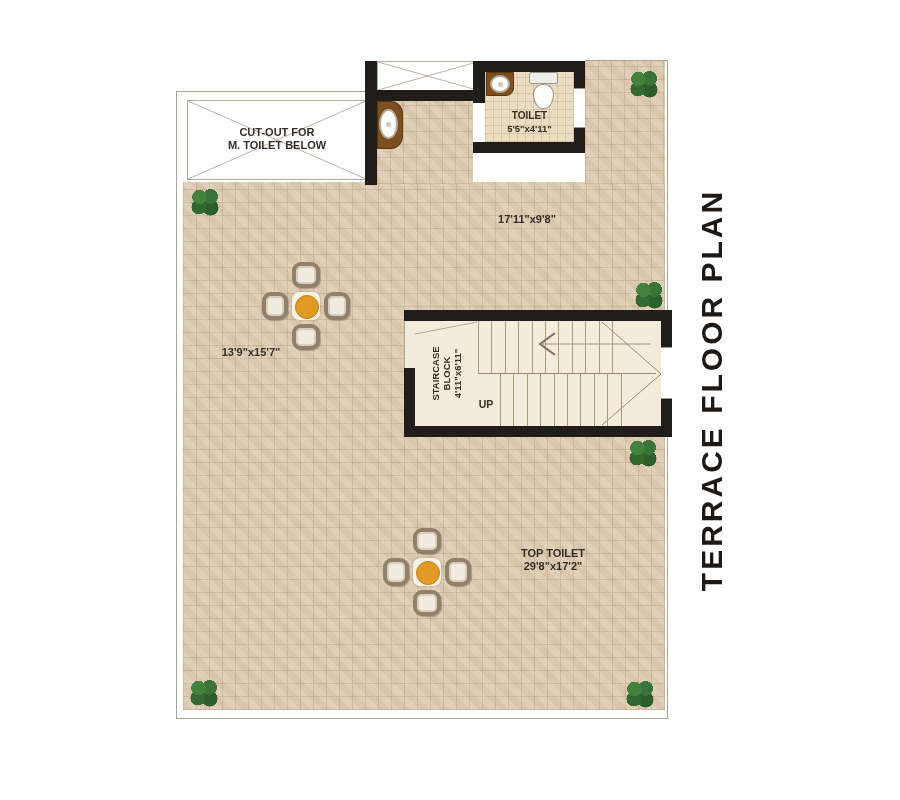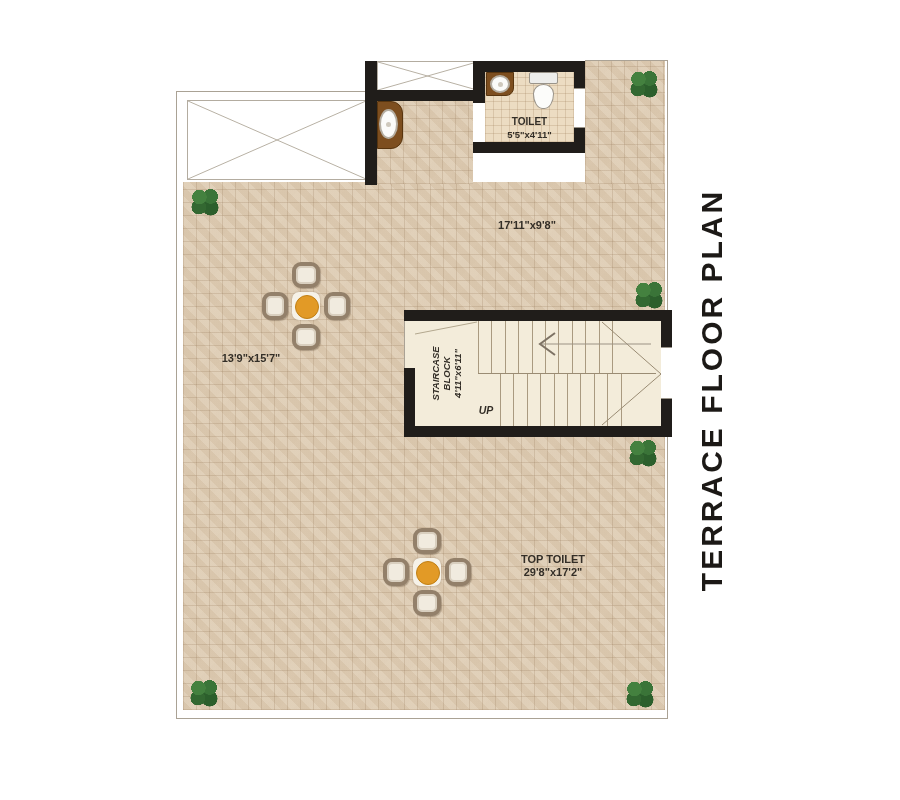--- a/index.html
+++ b/index.html
@@ -20,21 +20,21 @@
   .toilet-floor{
     background-color:#ecdcc2;
     background-image:
       repeating-linear-gradient(90deg, rgba(160,128,92,.25) 0 1px, rgba(0,0,0,0) 1px 8px),
       repeating-linear-gradient(0deg, rgba(160,128,92,.25) 0 1px, rgba(0,0,0,0) 1px 8px);
   }
   .wall{background:#201d1a;}
   .whitebox{background:#ffffff;border:1px solid #b3aca0;}
   .cream{background:#f3ecda;}
   .treads{background-image:repeating-linear-gradient(90deg,#a99a80 0 1px,rgba(0,0,0,0) 1px 13.4px);}
-  .lbl{font-weight:bold;line-height:13px;text-align:center;white-space:nowrap;margin-top:6px;}
+  .lbl{font-weight:bold;line-height:13px;text-align:center;white-space:nowrap;}
   .dim{font-size:11px;}
   .counter{background:#7d4e1f;border:1px solid #58350f;}
   .basin{background:#fbfbf9;border:2px solid #b5aea2;border-radius:50%;}
   .basin:after{content:"";position:absolute;left:50%;top:50%;width:5px;height:5px;margin:-2.5px 0 0 -2.5px;
                border-radius:50%;background:#cfc9bd;}
   .chair{position:absolute;background:#f1ebdf;border:4px solid #93806a;border-radius:9px;
          box-shadow:inset 0 0 0 2px #d9cfbf, 1px 1px 1px rgba(90,70,50,.35);}
   .plant{position:absolute;width:28px;height:28px;
     background:
       radial-gradient(circle at 30% 32%, #44813f 0 26%, rgba(0,0,0,0) 27%),
@@ -58,20 +58,24 @@
   <div class="abs bline" style="left:176px;top:718px;width:492px;height:1px;"></div>
   <div class="abs bline" style="left:667px;top:60px;width:1px;height:659px;"></div>
   <div class="abs bline" style="left:176px;top:91px;width:190px;height:1px;"></div>
   <div class="abs bline" style="left:585px;top:60px;width:83px;height:1px;"></div>
 
   <div class="abs whitebox" style="left:187px;top:100px;width:178px;height:78px;">
     <svg width="178" height="78">
       <line x1="0" y1="0" x2="178" y2="78" stroke="#b8b1a4" stroke-width="1"></line>
       <line x1="0" y1="78" x2="178" y2="0" stroke="#b8b1a4" stroke-width="1"></line>
     </svg>
+    <div class="abs lbl" style="left:0;top:25px;width:178px;font-size:11px;">
+      <div>CUT-OUT FOR</div>
+      <div>M. TOILET BELOW</div>
+    </div>
   </div>
 
   <div class="abs whitebox" style="left:377px;top:61px;width:99px;height:28px;">
     <svg width="99" height="28">
       <line x1="0" y1="0" x2="99" y2="28" stroke="#b8b1a4" stroke-width="1"></line>
       <line x1="0" y1="28" x2="99" y2="0" stroke="#b8b1a4" stroke-width="1"></line>
     </svg>
   </div>
 
   <div class="abs wall" style="left:365px;top:61px;width:12px;height:124px;"></div>
@@ -89,21 +93,21 @@
   <div class="abs" style="left:529px;top:72px;width:27px;height:10px;background:#ededeb;border:1px solid #9a948a;border-radius:2px;"></div>
   <div class="abs" style="left:533px;top:84px;width:19px;height:23px;background:#fcfcfa;border:1px solid #9a948a;border-radius:50% 50% 46% 46% / 38% 38% 60% 60%;"></div>
   <div class="abs lbl" style="left:485px;top:109px;width:89px;">
     <div style="font-size:10px;">TOILET</div>
     <div style="font-size:9.5px;">5'5"x4'11"</div>
   </div>
 
   <div class="abs counter" style="left:377px;top:101px;width:24px;height:46px;border-radius:0 12px 12px 0;"></div>
   <div class="abs basin" style="left:379px;top:109px;width:15px;height:26px;"></div>
 
-  <div class="abs" style="left:404px;top:310px;width:268px;height:127px;font-style:italic;">
+  <div class="abs" style="left:404px;top:310px;width:268px;height:127px;">
     <div class="abs cream" style="left:1px;top:11px;width:256px;height:105px;"></div>
     <div class="abs treads" style="left:74px;top:11px;width:147px;height:52px;"></div>
     <div class="abs treads" style="left:96px;top:64px;width:125px;height:52px;"></div>
     <div class="abs" style="left:74px;top:63px;width:178px;height:1px;background:#9a8c74;"></div>
     <svg width="268" height="127">
       <line x1="198" y1="12" x2="257" y2="64" stroke="#9a8c74" stroke-width="1"></line>
       <line x1="198" y1="115" x2="257" y2="64" stroke="#9a8c74" stroke-width="1"></line>
       <line x1="11" y1="24" x2="73" y2="12" stroke="#b3a88f" stroke-width="1"></line>
       <line x1="137" y1="34" x2="247" y2="34" stroke="#9b9documents284" stroke-width="1"></line>
       <line x1="137" y1="34" x2="247" y2="34" stroke="#9b9284" stroke-width="1"></line>

